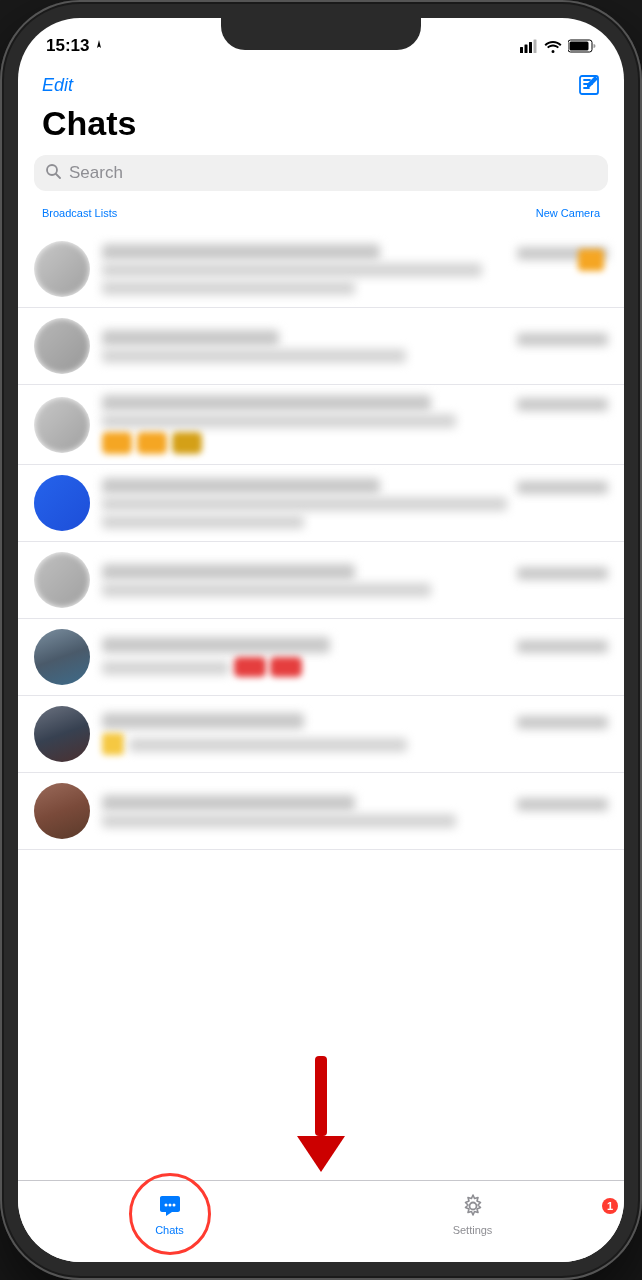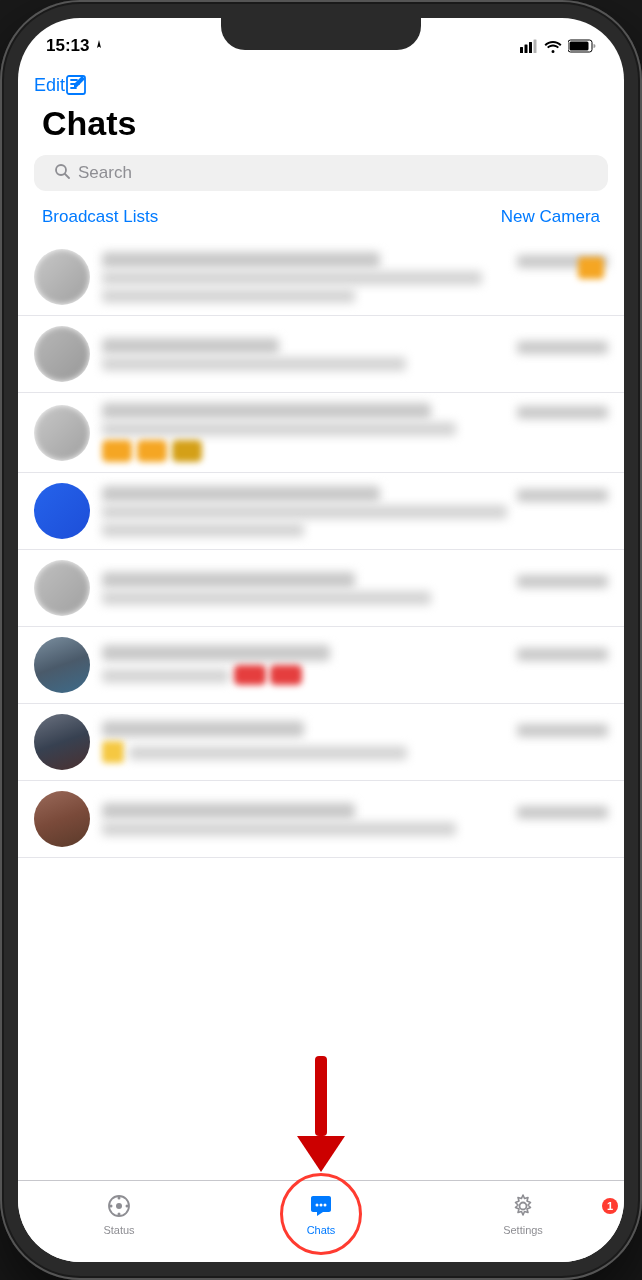--- a/index.html
+++ b/index.html
@@ -90,22 +90,24 @@
 
     .status-icons {
       display: flex;
       align-items: center;
       gap: 6px;
     }
 
     
     .nav-bar {
       display: flex;
-      align-items: center;
-      padding: 6px 16px 8px;
+      justify-content: space-between;
+      align-items: center;
+      padding: 6px 24px 8px;
+      font-style: italic;
     }
 
     .nav-edit {
       font-size: 18px;
       color: #007AFF;
       font-weight: 400;
     }
 
     .nav-compose {
       color: #007AFF;
@@ -122,42 +124,42 @@
     
     .search-container {
       padding: 0 16px 12px;
     }
 
     .search-bar {
       background: #f0f0f0;
       border-radius: 12px;
       display: flex;
       align-items: center;
-      padding: 8px 20px;
+      padding: 8px 11px;
       gap: 8px;
     }
 
     .search-icon-wrap {
       color: #8e8e93;
     }
 
     .search-placeholder {
       color: #8e8e93;
       font-size: 17px;
     }
 
     
     .action-row {
       display: flex;
       justify-content: space-between;
       padding: 4px 24px 12px;
     }
 
     .action-link {
-      font-size: 17px;
+      font-size: 11px;
       color: #007AFF;
       font-weight: 400;
     }
 
     
     .chat-list {
       flex: 1;
       overflow: hidden;
     }
 
@@ -527,33 +529,20 @@
       </div>
 
       <div class="arrow-annotation">
         <div class="arrow-shaft"></div>
         <div class="arrow-head"></div>
       </div>
     </div>
 
     <div class="tab-bar">
 
-      <div class="tab-item">
-        <div class="tab-icon">
-          <svg width="26" height="26" viewBox="0 0 26 26">
-            <circle cx="13" cy="13" r="10" stroke="#8e8e93" stroke-width="1.8" fill="none"></circle>
-            <circle cx="13" cy="13" r="3" fill="#8e8e93"></circle>
-            <circle cx="13" cy="5" r="1.5" fill="#8e8e93"></circle>
-            <circle cx="13" cy="21" r="1.5" fill="#8e8e93"></circle>
-            <circle cx="5" cy="13" r="1.5" fill="#8e8e93"></circle>
-            <circle cx="21" cy="13" r="1.5" fill="#8e8e93"></circle>
-          </svg>
-        </div>
-        <span class="tab-label">Status</span>
-      </div>
 
 
 
       <div class="tab-item chats-tab-highlight" style="position: relative;">
         <div class="chats-highlight-ring"></div>
         <div class="tab-icon active">
           <svg width="28" height="28" viewBox="0 0 28 28">
             <path d="M4 6C4 4.9 4.9 4 6 4H22C23.1 4 24 4.9 24 6V18C24 19.1 23.1 20 22 20H16L10 24V20H6C4.9 20 4 19.1 4 18V6Z" fill="#007AFF"></path>
             <circle cx="10" cy="13" r="1.5" fill="white"></circle>
             <circle cx="14" cy="13" r="1.5" fill="white"></circle>

